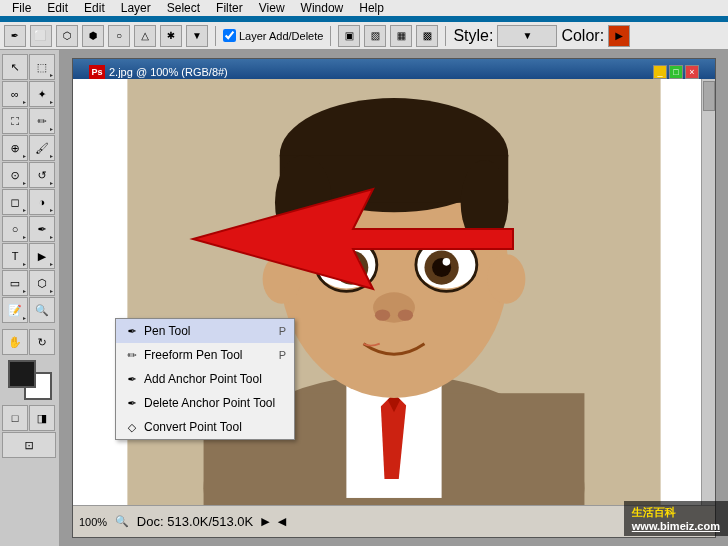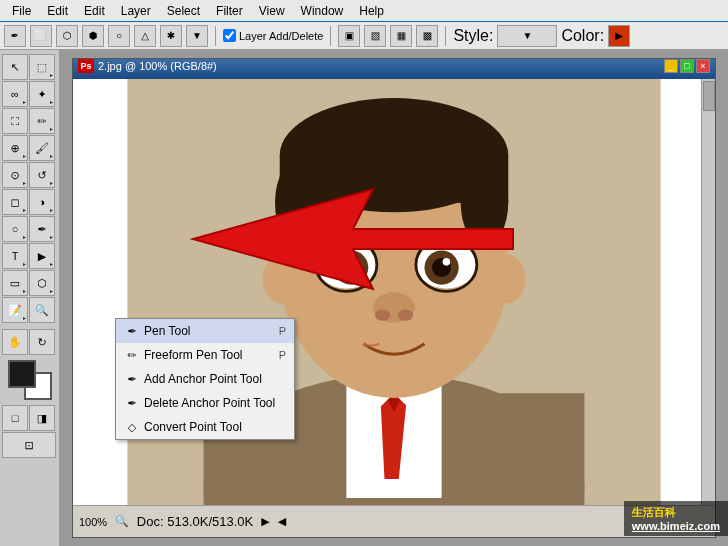--- a/index.html
+++ b/index.html
@@ -12,21 +12,21 @@
       overflow: hidden;
       position: relative;
     }
 
     
     .menu-bar {
       background: #e8e8e8;
       height: 22px;
       display: flex;
       align-items: center;
-      border-bottom: 1px solid #0369a1;
+      border-bottom: 6px solid #0369a1;
       padding: 0 4px;
     }
     .menu-item {
       padding: 2px 8px;
       cursor: pointer;
       font-size: 12px;
     }
 
     
     .options-bar {
@@ -147,23 +147,23 @@
       left: 12px;
       right: 12px;
       bottom: 8px;
       background: #808080;
       border: 1px solid #555;
     }
     .doc-titlebar {
       background: linear-gradient(to bottom, #3a6ea5, #1a4a85);
       height: 20px;
       display: flex;
-      align-items: flex-start;
+      align-items: flex-end;
       justify-content: space-between;
-      padding: 0 5px;
+      padding: 0 16px;
       color: white;
       font-size: 11px;
     }
     .doc-title-text {
       display: flex;
       align-items: center;
       gap: 4px;
     }
     .ps-badge {
       background: #cc0000;

